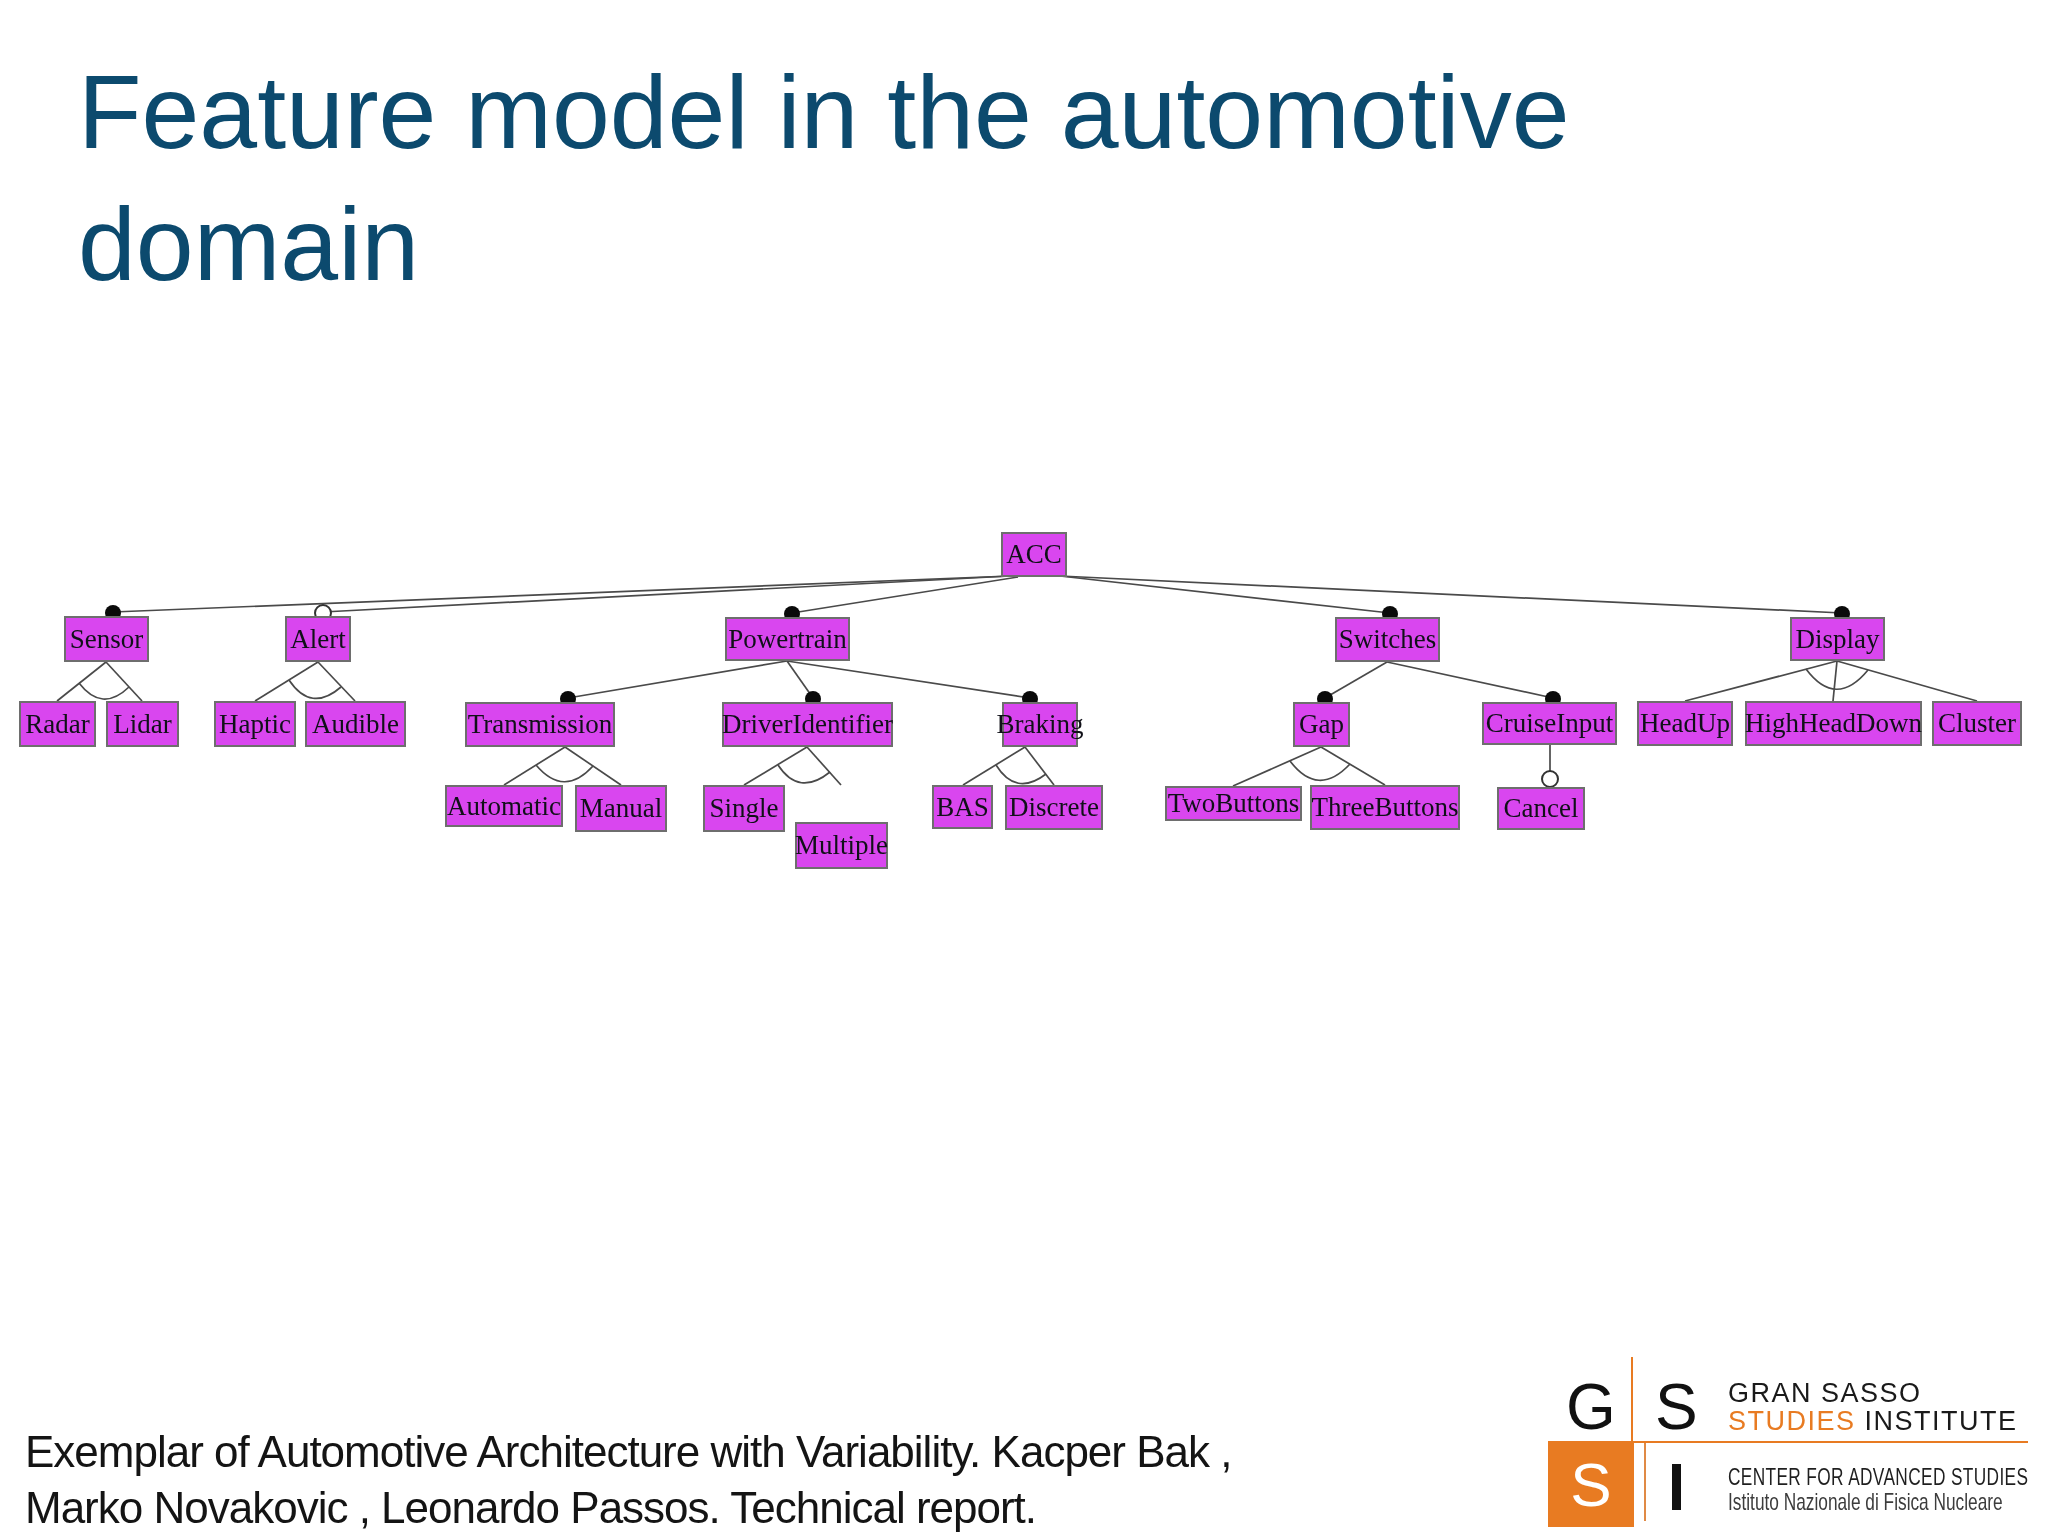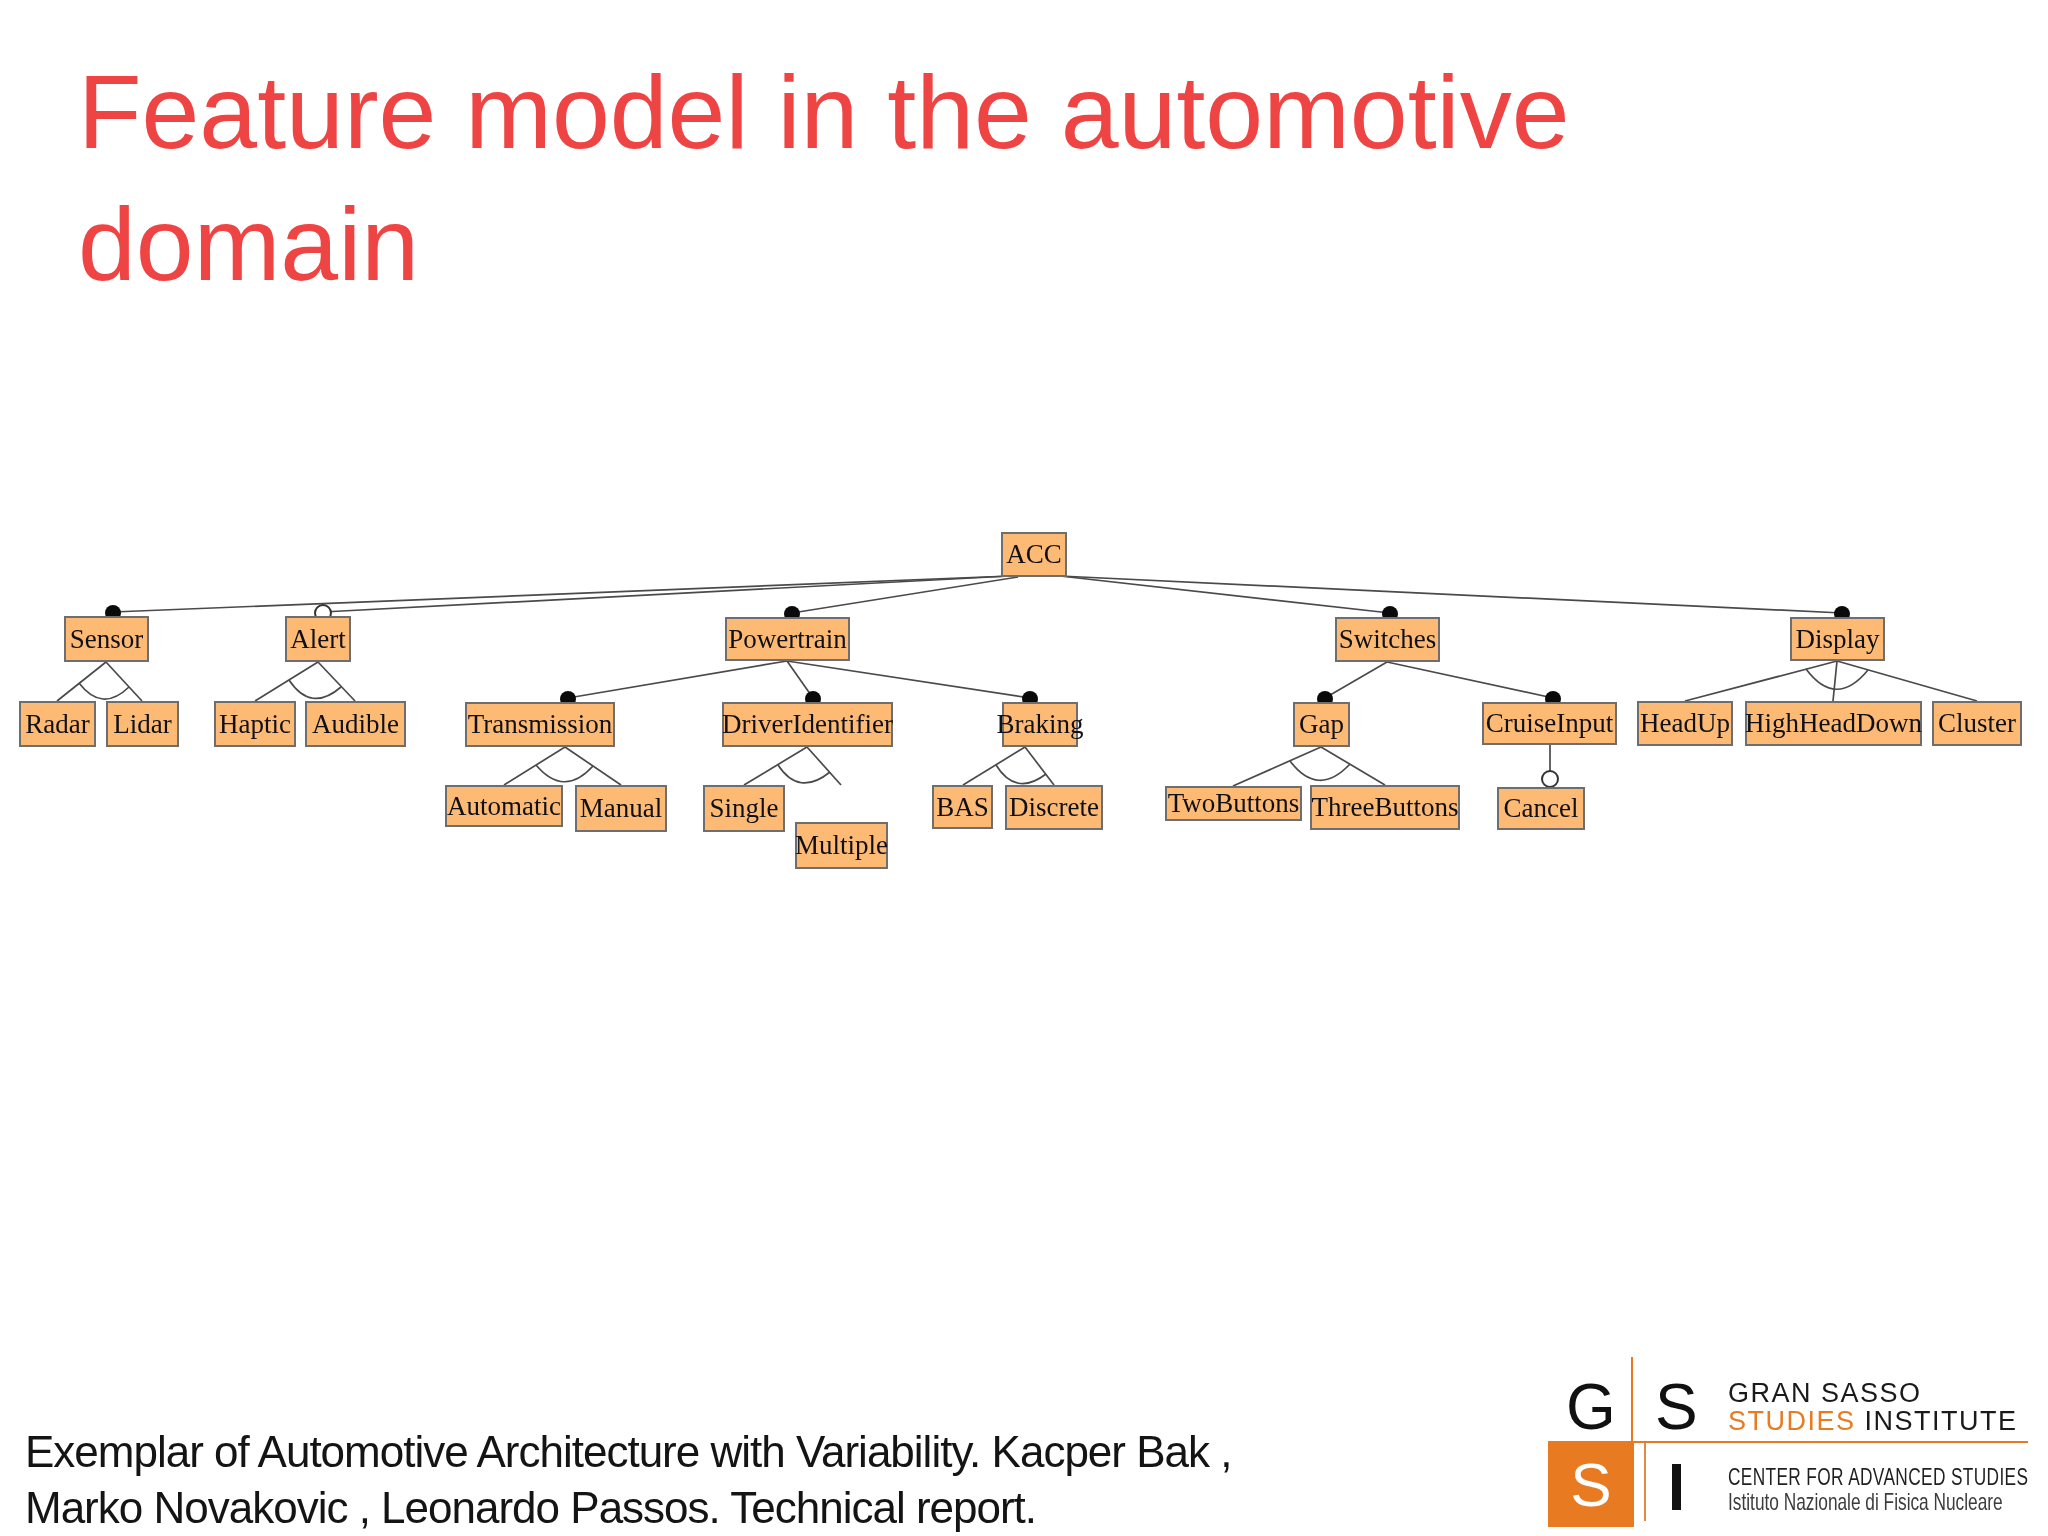--- a/index.html
+++ b/index.html
@@ -3,27 +3,27 @@
 <meta charset="utf-8">
 <style>
   html,body { margin:0; padding:0; background:#fff; }
   .page {
     position:relative; width:2048px; height:1536px; background:#ffffff;
     overflow:hidden; font-family:"Liberation Sans", sans-serif;
   }
   .slide-title {
     position:absolute; left:78px; top:46px; width:1560px;
     font-size:104px; line-height:1.27; font-weight:300;
-    color:#ef4444; letter-spacing:0px;
+    color:#0c4a6e; letter-spacing:0px;
   }
   .diagram { position:absolute; left:0; top:0; width:2048px; height:1536px; }
   .connectors { position:absolute; left:0; top:0; }
   .node {
     position:absolute; box-sizing:border-box;
-    border:2px solid #6e6e6e; background:#fdba74;
+    border:2px solid #6e6e6e; background:#d946ef;
     display:flex; align-items:center; justify-content:center;
     font-family:"Liberation Serif", serif; font-size:27px; color:#101018;
     white-space:nowrap;
   }
   .citation {
     position:absolute; left:25px; top:1424px;
     font-size:44px; line-height:56px; font-weight:300;
     color:#141414; letter-spacing:-1px; white-space:nowrap;
   }
   

